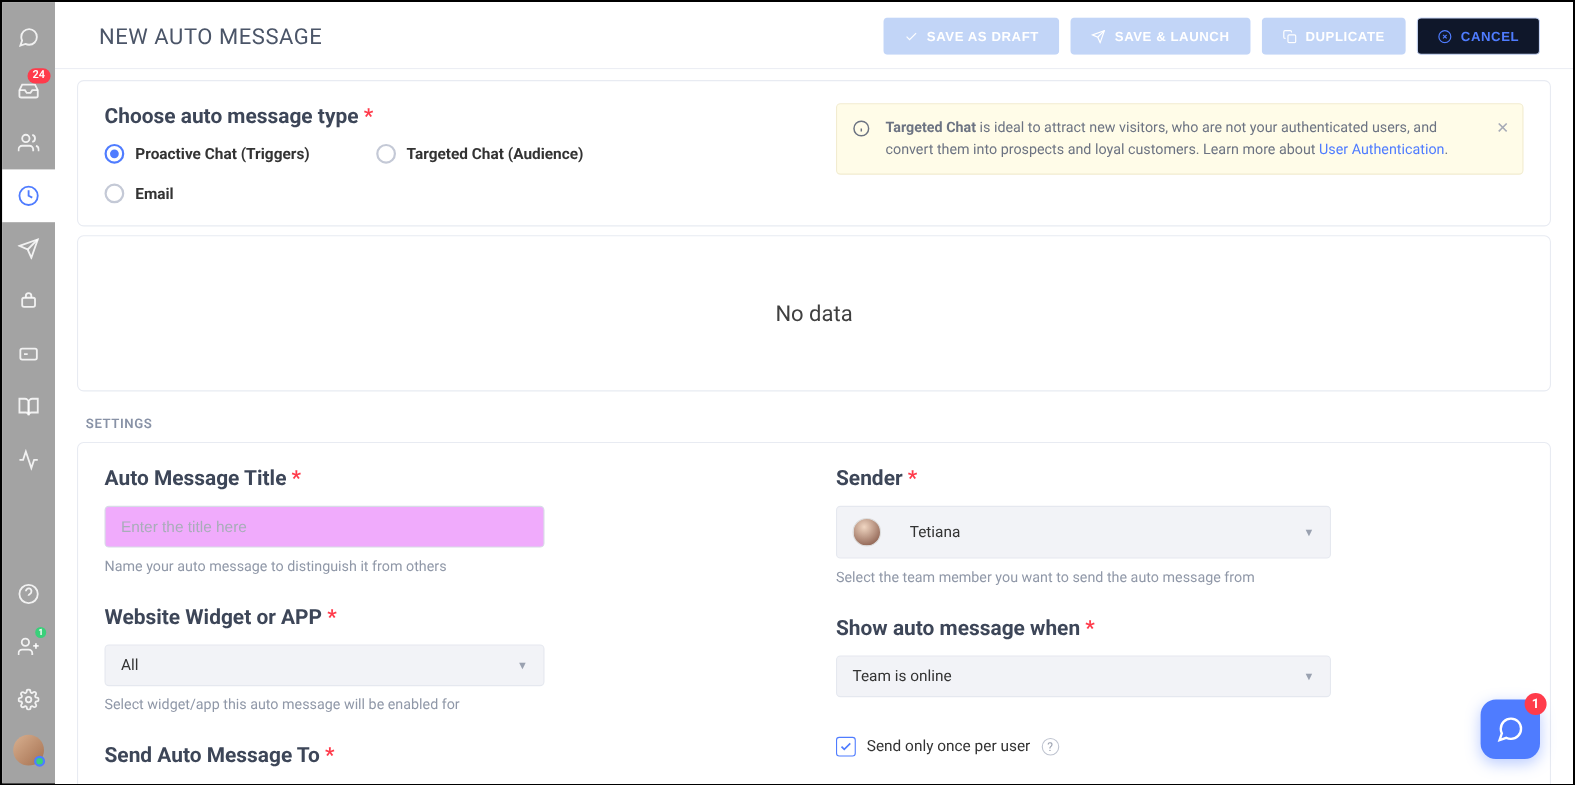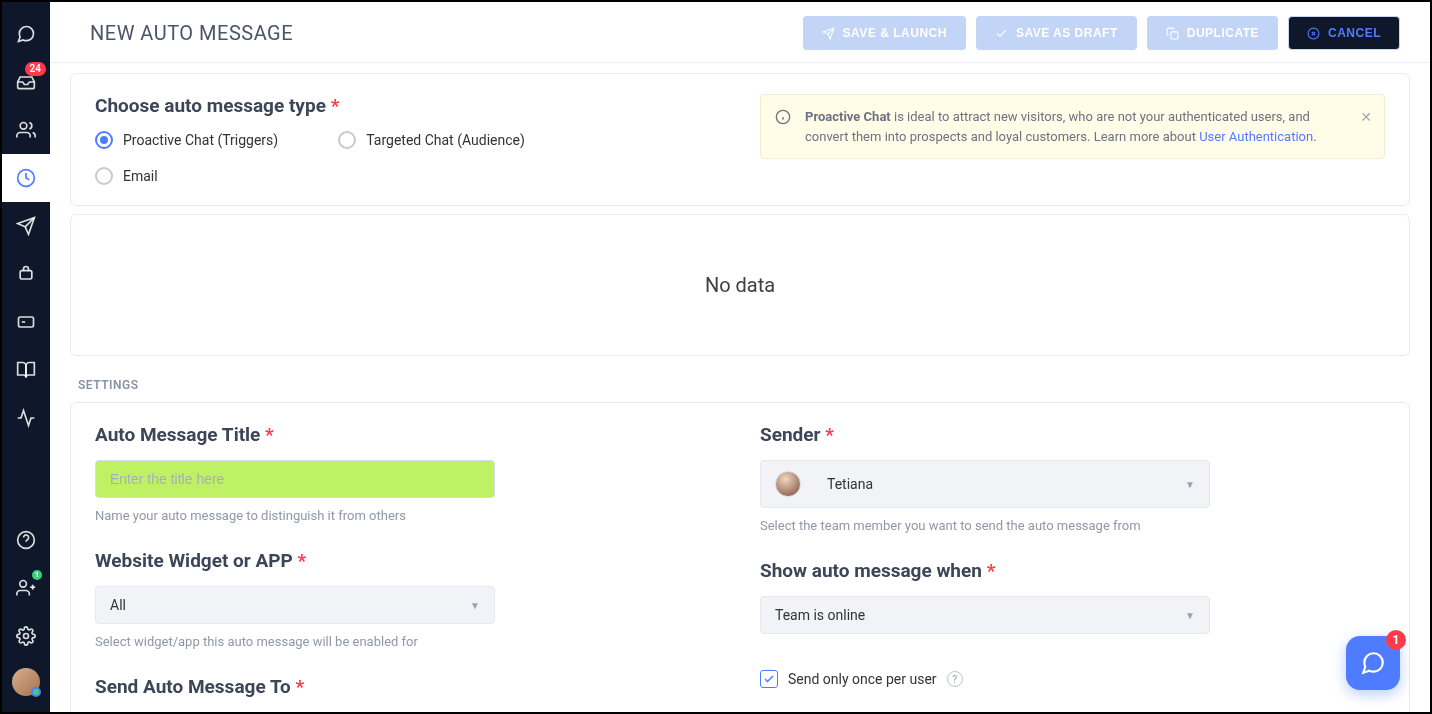--- a/index.html
+++ b/index.html
@@ -1,17 +1,17 @@
 <!DOCTYPE html>
 <html><head>
 <meta charset="utf-8">
 <style>
 * { box-sizing: border-box; margin: 0; padding: 0; }
 body { font-family: -apple-system, BlinkMacSystemFont, "Segoe UI", Roboto, Helvetica, Arial, sans-serif; background: #fff; color: #333; font-size: 14px; width: 1432px; height: 714px; overflow: hidden; border: 2px solid #000; position: relative; }
-.sidebar { position: absolute; left: 0; top: 0; width: 48px; height: 100%; background: #0f172a; display: flex; flex-direction: column; align-items: center; padding-top: 8px; z-index: 10; }
+.sidebar { position: absolute; left: 0; top: 0; width: 48px; height: 100%; background: #a3a3a3; display: flex; flex-direction: column; align-items: center; padding-top: 8px; z-index: 10; }
 .sidebar-item { width: 48px; height: 48px; display: flex; align-items: center; justify-content: center; cursor: pointer; position: relative; color: rgba(255,255,255,0.85); }
 .sidebar-item.active { background: #fff; color: #4f7cff; }
 .sidebar-item svg { width: 20px; height: 20px; }
 .sidebar-badge { position: absolute; top: 4px; right: 4px; background: #ff3b4b; color: #fff; font-size: 10px; font-weight: 600; border-radius: 8px; padding: 1px 5px; line-height: 12px; }
 .sidebar-bottom { margin-top: auto; padding-bottom: 8px; display: flex; flex-direction: column; align-items: center; width: 100%; }
 .sidebar-avatar { width: 28px; height: 28px; border-radius: 50%; background: linear-gradient(135deg,#d8b090,#a57050); position: relative; margin: 8px 0; }
 .sidebar-avatar .status-dot { position: absolute; bottom: -1px; right: -1px; width: 10px; height: 10px; background: #3ad07a; border: 2px solid #4f7cff; border-radius: 50%; }
 .sidebar-dot-small { position:absolute; top:6px; right:8px; width:10px; height:10px; background:#3ad07a; border-radius:50%; font-size:8px; color:#fff; font-weight:700; text-align:center; line-height:10px;}
 .main { position: absolute; left: 48px; top: 0; right: 0; bottom: 0; overflow-y: auto; background: #fff; }
 .topbar { display: flex; align-items: center; justify-content: space-between; padding: 14px 30px 12px 40px; border-bottom: 1px solid #eceef4; }
@@ -26,26 +26,26 @@
 .section-label { font-size: 12px; font-weight: 600; color: #8892a6; letter-spacing: 0.5px; padding: 14px 8px 10px; }
 .row { display: flex; gap: 40px; }
 .col { flex: 1; }
 .field-label { font-size: 19px; font-weight: 700; color: #3d4658; margin-bottom: 14px; }
 .req { color: #ff3b4b; }
 .info-box { background: #fffce8; border: 1px solid #f2ecd0; border-radius: 4px; padding: 12px 44px 12px 44px; font-size: 13px; color: #6c7382; line-height: 1.5; position: relative; }
 .info-box .close-x { position: absolute; right: 12px; top: 12px; color: #a6aab6; cursor: pointer; font-size: 14px; }
 .info-box .info-i { position: absolute; left: 14px; top: 14px; width: 16px; height: 16px; color:#6c7382; }
 .info-box a { color: #4f7cff; text-decoration: none; }
 .radio-group { display: flex; flex-wrap: wrap; gap: 18px 60px; }
-.radio-opt { display: flex; align-items: center; gap: 10px; font-size: 14px; color: #333; cursor: pointer; }
+.radio-opt { display: flex; align-items: flex-end; gap: 10px; font-size: 14px; color: #333; cursor: pointer; font-weight: bold; }
 .radio-circle { width: 18px; height: 18px; border: 2px solid #c4c9d6; border-radius: 50%; display:flex; align-items:center; justify-content:center; }
 .radio-opt.selected .radio-circle { border-color: #4f7cff; }
 .radio-opt.selected .radio-circle::after { content:''; width:8px; height:8px; background:#4f7cff; border-radius:50%; }
 .no-data { text-align: center; color: #404040; font-size: 20px; padding: 38px 0; }
-.input-text { width: 100%; max-width: 400px; border: 1px solid #d7dce6; border-radius: 4px; padding: 10px 14px; font-size: 14px; color: #333; background: #bef264; }
+.input-text { width: 100%; max-width: 400px; border: 1px solid #d7dce6; border-radius: 4px; padding: 10px 14px; font-size: 14px; color: #333; background: #f0abfc; }
 .input-text::placeholder { color: #a8adb9; }
 .helper { font-size: 13px; color: #9098a8; margin-top: 10px; }
 .select-box { display: flex; align-items: center; justify-content: space-between; width: 100%; max-width: 450px; background: #f2f3f7; border: 1px solid #e5e8ef; border-radius: 4px; padding: 10px 14px; cursor: pointer; }
 .select-box .left { display: flex; align-items: center; gap: 26px; color: #333; }
 .select-box .caret { color: #9aa1b0; font-size: 10px; }
 .sender-avatar { width: 26px; height: 26px; border-radius: 50%; background: radial-gradient(circle at 40% 30%, #f0d6c2, #7a4a3a); border: 1px solid #ddd; }
 .field-block { margin-bottom: 26px; }
 .checkbox-row { display: flex; align-items: center; gap: 10px; padding-top: 10px; }
 .checkbox { width: 18px; height: 18px; border: 1.5px solid #4f7cff; border-radius: 3px; display:flex; align-items:center; justify-content:center; background:#fff; }
 .checkbox svg { width: 12px; height: 12px; color: #4f7cff; }
@@ -140,30 +140,30 @@
     </div>
   </div>
 </div>
 
 <div class="main">
   <div class="topbar">
     <div class="page-title">NEW AUTO MESSAGE</div>
     <div class="btn-group">
       <button class="btn disabled">
         <svg viewBox="0 0 24 24" fill="none" stroke="currentColor" stroke-width="2">
+            <polyline points="20 6 9 17 4 12"></polyline>
+          </svg>
+        <span>SAVE AS DRAFT</span>
+      </button>
+      <button class="btn disabled">
+        <svg viewBox="0 0 24 24" fill="none" stroke="currentColor" stroke-width="2">
             <line x1="22" y1="2" x2="11" y2="13"></line>
             <polygon points="22 2 15 22 11 13 2 9 22 2"></polygon>
           </svg>
         <span>SAVE &amp; LAUNCH</span>
-      </button>
-      <button class="btn disabled">
-        <svg viewBox="0 0 24 24" fill="none" stroke="currentColor" stroke-width="2">
-            <polyline points="20 6 9 17 4 12"></polyline>
-          </svg>
-        <span>SAVE AS DRAFT</span>
       </button>
       <button class="btn disabled">
         <svg viewBox="0 0 24 24" fill="none" stroke="currentColor" stroke-width="2">
             <rect x="9" y="9" width="13" height="13" rx="2"></rect>
             <path d="M5 15H4a2 2 0 0 1-2-2V4a2 2 0 0 1 2-2h9a2 2 0 0 1 2 2v1"></path>
           </svg>
         <span>DUPLICATE</span>
       </button>
       <button class="btn outline">
         <svg viewBox="0 0 24 24" fill="none" stroke="currentColor" stroke-width="2">
@@ -200,21 +200,21 @@
           </div>
         </div>
         <div class="col">
           <div class="info-box">
             <svg class="info-i" viewBox="0 0 24 24" fill="none" stroke="currentColor" stroke-width="2">
                 <circle cx="12" cy="12" r="10"></circle>
                 <line x1="12" y1="16" x2="12" y2="12"></line>
                 <line x1="12" y1="8" x2="12" y2="8"></line>
               </svg>
             <span class="close-x">✕</span>
-            <strong>Proactive Chat</strong><span> is ideal to attract new visitors, who are not your authenticated users, and convert them into prospects and loyal customers. Learn more about </span><a href="#">User Authentication</a>.
+            <strong>Targeted Chat</strong><span> is ideal to attract new visitors, who are not your authenticated users, and convert them into prospects and loyal customers. Learn more about </span><a href="#">User Authentication</a>.
           </div>
         </div>
       </div>
     </div>
 
     <div class="panel">
       <div class="no-data">No data</div>
     </div>
 
     <div class="section-label">SETTINGS</div>

